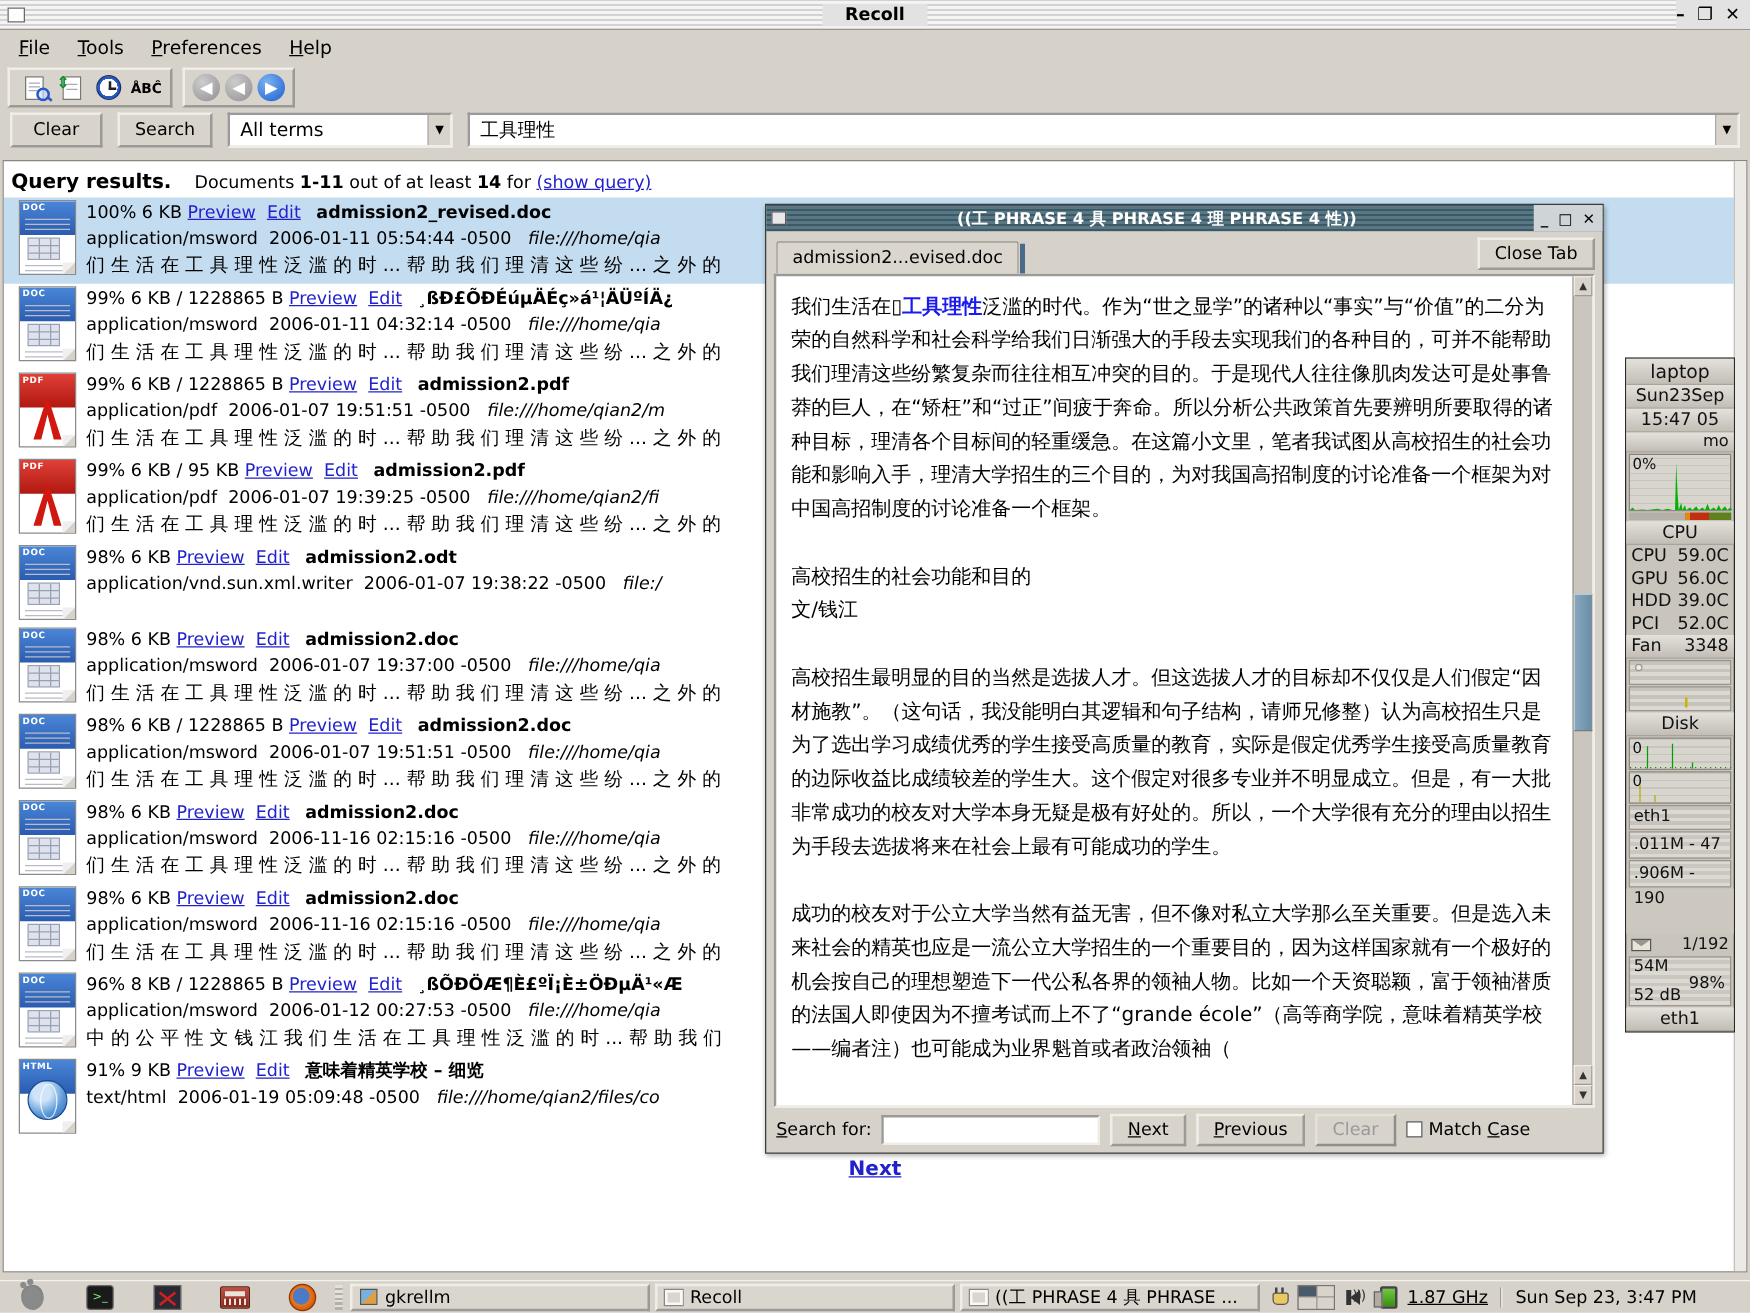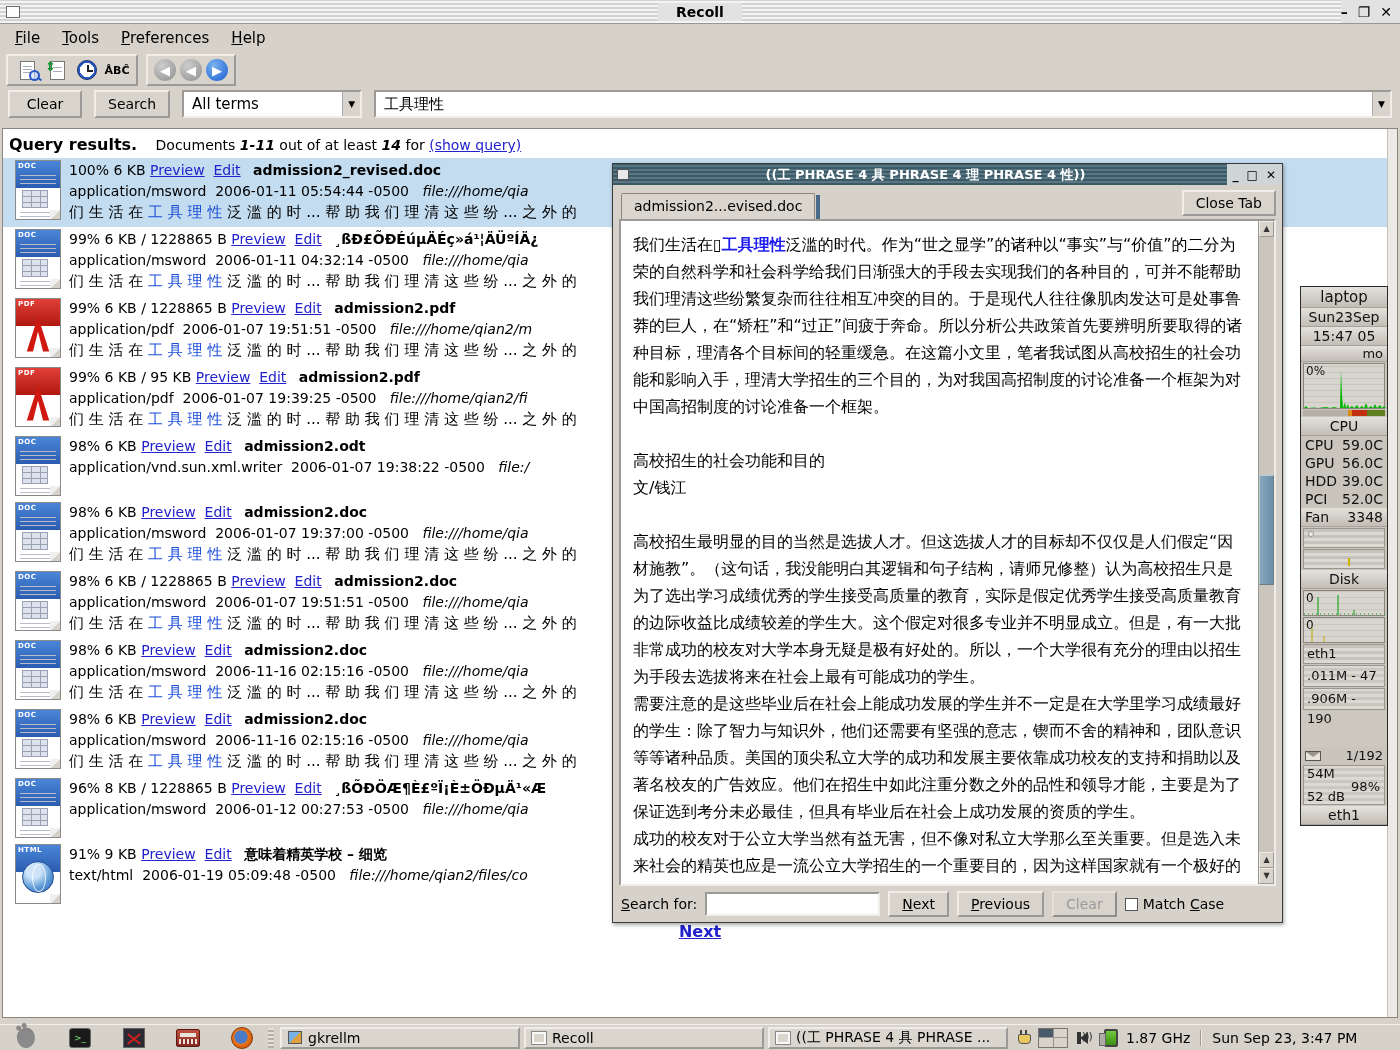--- a/index.html
+++ b/index.html
@@ -44,21 +44,21 @@
   .combo { display:flex; align-items:center; height:28px; border:2px inset #f0ede8; background:#fff; }
   .combo .val { font-size:15px; padding:0 8px; flex:1; }
   .combo .arrow { width:18px; height:100%; background:#d8d4cc; border-left:1px solid #aaa; display:flex; align-items:center; justify-content:center; font-size:9px; }
   .mode-combo { width:180px; }
   .query-combo { flex:1; }
   .query-combo .val { font-weight:normal; }
 
   
   .results { position:absolute; left:2px; top:128px; width:1396px; height:890px; background:#fff; border:1px solid #8a867e; overflow:hidden; font-size:14px; }
   .res-header { padding:6px 4px 4px 6px; white-space:nowrap; }
-  .res-header b { font-weight:bold;font-style:italic; }
+  .res-header b { font-weight:bold; }
   .res-header .qr { font-size:16px; font-weight:bold; margin-right:14px; }
   a.link { color:#2222cc; text-decoration:underline; cursor:pointer; }
   .result-row { display:flex; padding:2px 0 4px 4px; white-space:nowrap; }
   .result-row.highlighted { background:#c3dcf0; }
   .file-icon { width:62px; flex:0 0 62px; display:flex; justify-content:center; }
   .page-art { width:46px; height:60px; background:#fff; border:1px solid #8a8a8a; position:relative; overflow:hidden; }
   .band { height:27px; color:#fff; font-size:7px; font-weight:bold; padding-left:2px; line-height:11px; letter-spacing:.5px; }
   .icon-doc .band, .icon-html .band { background:linear-gradient(#4a86d8,#2a5cb0); }
   .icon-pdf .band { background:linear-gradient(#e04038,#b01810); }
   .art { position:absolute; left:0; top:11px; right:0; bottom:0; }
@@ -69,21 +69,21 @@
   .art-doc .grid::after { content:""; position:absolute; top:0; bottom:0; left:8px; width:1px; background:#9aa0b4; box-shadow:9px 0 0 #9aa0b4; }
   .art-pdf svg { position:absolute; left:7px; top:4px; }
   .art-html .globe { position:absolute; left:6px; top:5px; width:32px; height:32px; border-radius:50%;
       background:radial-gradient(circle at 35% 30%, #cfe4f8 0 25%, #5d9ad8 60%, #2a64b4 100%); border:1px solid #1c4a90; }
   .art-html .globe::before { content:""; position:absolute; left:9px; top:2px; width:12px; height:26px; border:1px solid rgba(255,255,255,.8); border-radius:50%; }
   .fold { position:absolute; right:-1px; bottom:-1px; width:0; height:0; border-left:11px solid transparent; border-bottom:11px solid #d6d2ca; }
   .fold::after { content:""; position:absolute; left:-11px; bottom:-11px; width:0; height:0; border-bottom:10px solid transparent; border-left:10px solid #efefef; }
   .result-text { line-height:21px; }
   .fname { font-weight:bold; margin-left:8px; }
   .mime-line .url { font-style:italic; }
-  .snippet .hl-term { color:#1d4ed8; }
+  .snippet .hl-term { color:#000000; }
   .snippet { font-size:15px; }
   .next-link { text-align:center; margin-top:14px; font-size:16px; font-weight:bold; }
   .res-scroll-gutter { position:absolute; right:0; top:0; bottom:0; width:10px; background:#eceae6; border-left:1px solid #c4c0b8; }
 
   
   .preview { position:absolute; left:612px; top:163px; width:671px; height:760px; background:#d6d2ca; border:1px solid #3c3c3c; box-shadow:1px 2px 4px rgba(0,0,0,.35); display:flex; flex-direction:column; }
   .pv-titlebar { height:21px; background:repeating-linear-gradient(0deg,#3c5a66 0 2px,#587683 2px 4px); display:flex; align-items:center; position:relative; }
   .pv-titlebar .pv-icon { width:12px; height:11px; background:#e8e8e8; border:1px solid #555; margin-left:4px; }
   .pv-titlebar .pv-title { position:absolute; left:0; right:44px; text-align:center; color:#fff; font-weight:bold; font-size:13px; }
   .pv-titlebar .pv-controls { margin-left:auto; background:#cfd4d6; height:100%; display:flex; align-items:center; gap:8px; padding:0 6px; }
@@ -144,21 +144,21 @@
   .xkill::before, .xkill::after { content:""; position:absolute; left:2px; right:2px; top:9px; height:2px; background:#d02020; }
   .xkill::before { transform:rotate(38deg); } .xkill::after { transform:rotate(-38deg); }
   .typew { width:24px; height:18px; background:linear-gradient(#c05040,#8a2a20); border:1px solid #5a1a14; border-radius:2px; position:relative; }
   .typew::before { content:""; position:absolute; left:3px; top:3px; right:3px; height:4px; background:#e8e4da; }
   .typew::after { content:""; position:absolute; left:2px; bottom:2px; right:2px; height:5px; background:repeating-linear-gradient(90deg,#e8e4da 0 2px,#8a2a20 2px 4px); }
   .firefox { width:22px; height:22px; border-radius:50%; background:radial-gradient(circle at 45% 45%, #4a7ac8 0 40%, #e87818 45%, #c84808 90%); border:1px solid #8a3808; }
   .tb-handle { width:6px; height:20px; background:repeating-linear-gradient(0deg,#b4b0a8 0 2px,#e4e1da 2px 4px); margin-right:6px; }
   .task-btn { width:240px; height:22px; background:#dad6ce; border:2px outset #f0ede8; display:flex; align-items:center; gap:6px; padding:0 6px; font-size:14px; margin-right:4px; overflow:hidden; white-space:nowrap; }
   .task-btn .tb-ico { width:14px; height:12px; border:2px solid #f8f8f8; background:transparent; flex:0 0 14px; box-shadow:0 0 0 1px #888; }
   .task-btn .tb-ico.colored { background:linear-gradient(135deg,#78b0e0 50%, #e0a040 50%); border:1px solid #555; width:14px; height:13px; box-shadow:none; }
-  .tray { display:flex; align-items:center; gap:8px; margin-left:6px; }
+  .tray { display:flex; align-items:center; gap:8px; margin-left:6px;text-decoration:underline; }
   .plug { width:12px; height:16px; position:relative; }
   .plug::before { content:""; position:absolute; left:2px; top:0; width:2px; height:5px; background:#444; box-shadow:5px 0 0 #444; }
   .plug::after { content:""; position:absolute; left:0; top:4px; width:11px; height:8px; background:#e8c860; border:1px solid #555; border-radius:2px 2px 4px 4px; }
   .pager { width:30px; height:20px; display:grid; grid-template-columns:1fr 1fr; grid-template-rows:1fr 1fr; gap:1px; background:#9a968e; border:1px solid #7a766e; }
   .pager i { background:#d8d4cc; } .pager i.active { background:#4a5a6a; }
   .speaker { width:0; height:0; border-top:6px solid transparent; border-bottom:6px solid transparent; border-right:8px solid #333; position:relative; margin-left:4px; }
   .speaker::before { content:""; position:absolute; left:-3px; top:-6px; width:4px; height:12px; background:#333; }
   .speaker::after { content:")))"; position:absolute; left:2px; top:-8px; font-size:11px; color:#333; letter-spacing:-1px; }
   .battery { width:14px; height:18px; background:linear-gradient(#70c840,#3a9010); border:2px solid #444; border-radius:2px; position:relative; margin-left:8px; }
   .battery::before { content:""; position:absolute; left:-7px; top:2px; width:5px; height:11px; background:#b0aca4; border:1px solid #666; }
@@ -572,20 +572,23 @@
         <span>8 KB / 1228865 B</span>
         <a class="link">Preview</a>&nbsp;
         <a class="link">Edit</a>
         <span class="fname">¸ßÕÐÖÆ¶È£ºÏ¡È±ÖÐµÄ¹«Æ</span>
       </div>
       <div class="mime-line">
         <span>application/msword</span>&nbsp;
         <span>2006-01-12 00:27:53 -0500</span>&nbsp;&nbsp;
         <span class="url">file:///home/qia</span>
       </div>
+      <div class="snippet">
+        <span class="sn-pre">中 的 公 平 性 文 钱 江 我 们 生 活 在 </span><span class="sn-hl hl-term">工 具 理 性</span><span class="sn-post"> 泛 滥 的 时 ... 帮 助 我 们</span>
+      </div>
     </div>
   </div>
 
   <div class="result-row">
     <div class="file-icon icon-html">
       <div class="page-art">
         <div class="band">HTML</div>
 
         <div class="art art-html">
               <div class="globe"></div>
@@ -633,21 +636,21 @@
     <div class="pv-body">
       <div class="pv-para">
         <span>我们生活在▯</span><span class="hl">工具理性</span><span>泛滥的时代。作为“世之显学”的诸种以“事实”与“价值”的二分为荣的自然科学和社会科学给我们日渐强大的手段去实现我们的各种目的，可并不能帮助我们理清这些纷繁复杂而往往相互冲突的目的。于是现代人往往像肌肉发达可是处事鲁莽的巨人，在“矫枉”和“过正”间疲于奔命。所以分析公共政策首先要辨明所要取得的诸种目标，理清各个目标间的轻重缓急。在这篇小文里，笔者我试图从高校招生的社会功能和影响入手，理清大学招生的三个目的，为对我国高招制度的讨论准备一个框架为对中国高招制度的讨论准备一个框架。</span>
       </div>
       <div class="pv-para">
         <span>高校招生的社会功能和目的</span><br>
         <span>文/钱江</span>
       </div>
       <div class="pv-para">
         <span>高校招生最明显的目的当然是选拔人才。但这选拔人才的目标却不仅仅是人们假定“因材施教”。（这句话，我没能明白其逻辑和句子结构，请师兄修整）认为高校招生只是为了选出学习成绩优秀的学生接受高质量的教育，实际是假定优秀学生接受高质量教育的边际收益比成绩较差的学生大。这个假定对很多专业并不明显成立。但是，有一大批非常成功的校友对大学本身无疑是极有好处的。所以，一个大学很有充分的理由以招生为手段去选拔将来在社会上最有可能成功的学生。</span><br>
-        <span>需要注意的是这些毕业后在社会上能成功发展的学生并不一定是在大学里学习成绩最好的学生：除了智力与知识外，他们还需要有坚强的意志，锲而不舍的精神和，团队意识等等诸种品质。美国的顶尖私立大学的成功和发展主要依靠成功校友的支持和捐助以及著名校友的广告效应。他们在招生中如此注重分数之外的品性和领导才能，主要是为了保证选到考分未必最佳，但具有毕业后在社会上成功发展的资质的学生。</span><br>
+        <br>
         <span>成功的校友对于公立大学当然有益无害，但不像对私立大学那么至关重要。但是选入未来社会的精英也应是一流公立大学招生的一个重要目的，因为这样国家就有一个极好的机会按自己的理想塑造下一代公私各界的领袖人物。比如一个天资聪颖，富于领袖潜质的法国人即使因为不擅考试而上不了“grande école”（高等商学院，意味着精英学校——编者注）也可能成为业界魁首或者政治领袖（</span><br>
         
       </div>
     </div>
     <div class="pv-scrollbar">
       <div class="sb-btn">▲</div>
       <div class="sb-thumb"></div>
       <div class="sb-space"></div>
       <div class="sb-btn">▲</div>
       <div class="sb-btn">▼</div>

